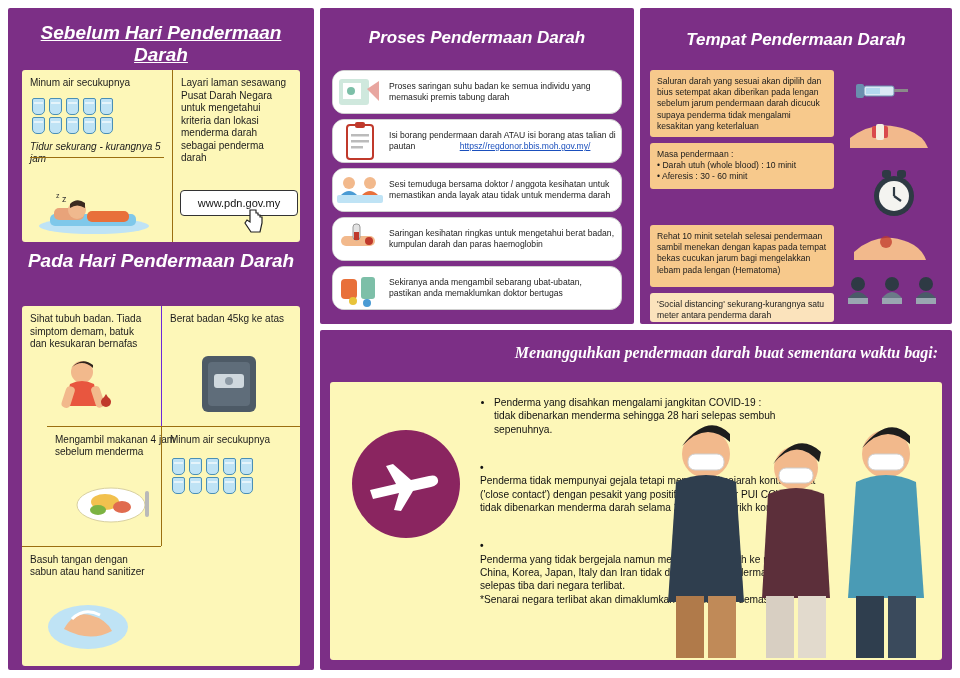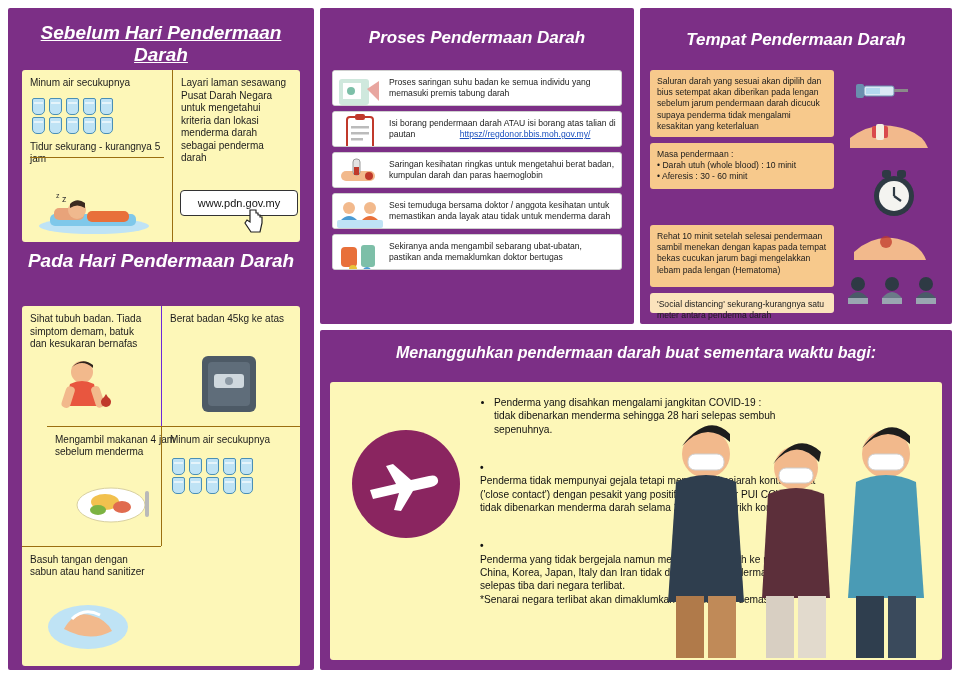--- a/index.html
+++ b/index.html
@@ -88,23 +88,23 @@
   }
   .title-3 { position:absolute; left:10px; top:20px; width:294px; font-size:17px; }
   .proc-list {
     position:absolute; left:12px; top:62px;
     width:290px; height:244px;
   }
   .proc-row {
     display:flex; align-items:center;
     background:#ffffff;
     border:1px solid #cfcfcf;
-    border-radius:3px;
+    border-radius:12px;
     margin-bottom:5px;
-    height:36px;
+    height:44px;
     overflow:hidden;
   }
   .proc-ico { width:54px; height:100%; flex:0 0 54px; position:relative; background:#fff; }
   .proc-txt { font-size:8.6px; color:#1b1b1b; line-height:1.25; padding:3px 5px 3px 2px; }
 
   
   .col-right {
     position:absolute; left:640px; top:8px;
     width:312px; height:316px;
     background:#7c2f86; border-radius:2px;
@@ -117,21 +117,21 @@
     padding:6px 7px; margin-bottom:6px;
   }
   .r-box.pale { background:#fbe3bc; }
 
   
   .col-bottom {
     position:absolute; left:320px; top:330px;
     width:632px; height:340px;
     background:#7c2f86; border-radius:2px;
   }
-  .title-5 { position:absolute; left:14px; top:14px; width:604px; font-size:16px; text-align:center; }
+  .title-5 { position:absolute; left:14px; top:14px; width:604px; font-size:16px; text-align:right;font-family:Liberation Serif, serif; }
   .bottom-card {
     position:absolute; left:10px; top:52px;
     width:612px; height:278px;
     background:#fdf7b8; border-radius:3px;
   }
   .bullets {
     position:absolute; left:150px; top:14px; width:340px;
     font-size:10.2px; color:#111; line-height:1.32;
   }
   .bullets li { margin-bottom:11px; }
@@ -171,21 +171,21 @@
             </div>
           <div class="cup-row">
               <span class="cup"></span>
               <span class="cup"></span>
               <span class="cup"></span>
               <span class="cup"></span>
               <span class="cup"></span>
             </div>
         </div>
         <div class="divider-h" style="top:87px;"></div>
-        <div class="pad small-text" style="padding-top:6px;">Tidur sekurang - kurangnya 5 jam</div>
+        <div class="pad small-text" style="padding-top:6px;font-style:italic;">Tidur sekurang - kurangnya 5 jam</div>
         <div style="position:absolute;left:10px;top:120px;">
           <svg width="122" height="46" viewBox="0 0 122 46">
             <ellipse cx="62" cy="36" rx="55" ry="8" fill="#bfe3f5"></ellipse>
             <rect x="18" y="24" width="86" height="12" rx="5" fill="#7fc8ea"></rect>
             <rect x="22" y="18" width="30" height="12" rx="5" fill="#e8a37a"></rect>
             <circle cx="45" cy="20" r="9" fill="#f0b98e"></circle>
             <path d="M38 14 q7 -7 15 -1 l0 5 q-8 -5 -15 0z" fill="#3b2a20"></path>
             <rect x="55" y="21" width="42" height="11" rx="5" fill="#e8703a"></rect>
             <text x="30" y="12" font-size="9" fill="#333" font-family="Liberation Sans">z</text>
             <text x="24" y="8" font-size="7" fill="#333" font-family="Liberation Sans">z</text>
@@ -307,40 +307,40 @@
         </div>
         <div class="proc-txt">
           <span>Isi borang pendermaan darah ATAU isi borang atas talian di pautan</span>
           <span style="color:#1a4fbd;text-decoration:underline;margin-left:42px;">httpsz//regdonor.bbis.moh.gov.my/</span>
         </div>
       </div>
 
       <div class="proc-row">
         <div class="proc-ico">
           <svg width="54" height="44" viewBox="0 0 54 44">
-            <rect x="8" y="18" width="34" height="10" rx="5" fill="#f2b98c"></rect>
-            <rect x="20" y="6" width="7" height="16" rx="3" fill="#e3e3e3" stroke="#999"></rect>
-            <rect x="21" y="14" width="5" height="8" fill="#c0392b"></rect>
-            <circle cx="36" cy="23" r="4" fill="#c0392b"></circle>
-          </svg>
-        </div>
-        <div class="proc-txt">Saringan kesihatan ringkas untuk mengetahui berat badan, kumpulan darah dan paras haemoglobin</div>
-      </div>
-
-      <div class="proc-row">
-        <div class="proc-ico">
-          <svg width="54" height="44" viewBox="0 0 54 44">
             <rect x="4" y="26" width="46" height="8" rx="2" fill="#bfe3f5"></rect>
             <circle cx="16" cy="14" r="6" fill="#f2b98c"></circle>
             <path d="M8 26 q8 -8 16 0z" fill="#4a9bd4"></path>
             <circle cx="37" cy="14" r="6" fill="#f2b98c"></circle>
             <path d="M29 26 q8 -8 16 0z" fill="#e8703a"></path>
           </svg>
         </div>
         <div class="proc-txt">Sesi temuduga bersama doktor / anggota kesihatan untuk memastikan anda layak atau tidak untuk menderma darah</div>
+      </div>
+
+      <div class="proc-row">
+        <div class="proc-ico">
+          <svg width="54" height="44" viewBox="0 0 54 44">
+            <rect x="8" y="18" width="34" height="10" rx="5" fill="#f2b98c"></rect>
+            <rect x="20" y="6" width="7" height="16" rx="3" fill="#e3e3e3" stroke="#999"></rect>
+            <rect x="21" y="14" width="5" height="8" fill="#c0392b"></rect>
+            <circle cx="36" cy="23" r="4" fill="#c0392b"></circle>
+          </svg>
+        </div>
+        <div class="proc-txt">Saringan kesihatan ringkas untuk mengetahui berat badan, kumpulan darah dan paras haemoglobin</div>
       </div>
 
       <div class="proc-row">
         <div class="proc-ico">
           <svg width="54" height="44" viewBox="0 0 54 44">
             <rect x="8" y="12" width="16" height="20" rx="4" fill="#e8703a"></rect>
             <rect x="28" y="10" width="14" height="22" rx="3" fill="#7dbfa8"></rect>
             <circle cx="20" cy="34" r="4" fill="#e8c33a"></circle>
             <circle cx="34" cy="36" r="4" fill="#4a9bd4"></circle>
           </svg>
@@ -353,21 +353,21 @@
 
   <div class="col-right">
     <div class="panel-title title-4">Tempat Pendermaan Darah</div>
 
     <div class="r-boxes">
       <div class="r-box" style="height:67px;">Saluran darah yang sesuai akan dipilih dan bius setempat akan diberikan pada lengan sebelum jarum pendermaan darah dicucuk supaya penderma tidak mengalami kesakitan yang keterlaluan</div>
       <div class="r-box" style="height:46px;white-space:pre-line;">Masa pendermaan :
 • Darah utuh (whole blood) : 10 minit
 • Aferesis : 30 - 60 minit</div>
       <div class="r-box" style="height:62px;margin-top:36px;">Rehat 10 minit setelah selesai pendermaan sambil menekan dengan kapas pada tempat bekas cucukan jarum bagi mengelakkan lebam pada lengan (Hematoma)</div>
-      <div class="r-box pale" style="height:20px;">'Social distancing' sekurang-kurangnya satu meter antara penderma darah</div>
+      <div class="r-box pale" style="height:29px;">'Social distancing' sekurang-kurangnya satu meter antara penderma darah</div>
     </div>
 
     <div style="position:absolute;left:214px;top:64px;">
       <svg width="60" height="40" viewBox="0 0 60 40">
         <rect x="10" y="14" width="30" height="10" rx="2" fill="#dbe9f5" stroke="#6a8fae"></rect>
         <rect x="12" y="16" width="14" height="6" fill="#b3d8ef"></rect>
         <rect x="40" y="17" width="14" height="3" fill="#8a8a8a"></rect>
         <rect x="2" y="12" width="8" height="14" rx="2" fill="#6a8fae"></rect>
       </svg>
     </div>

